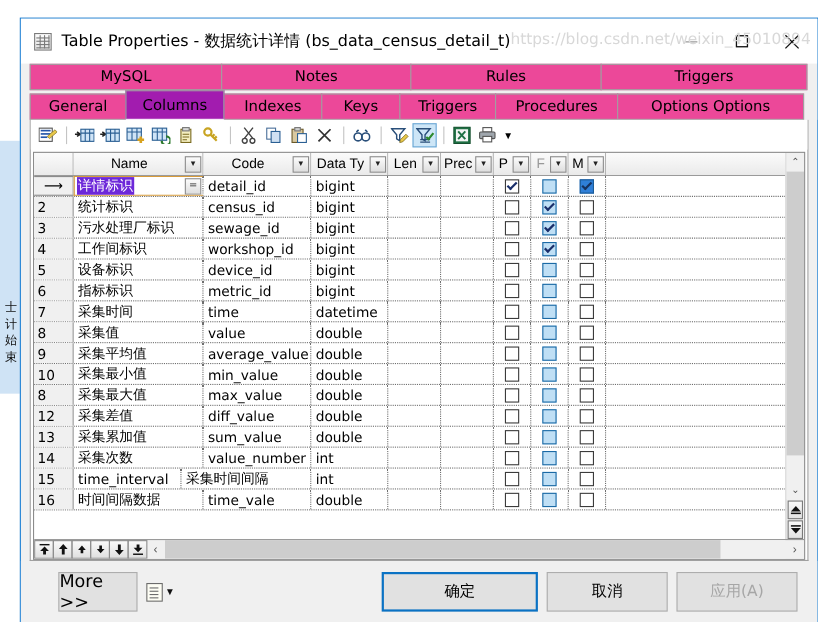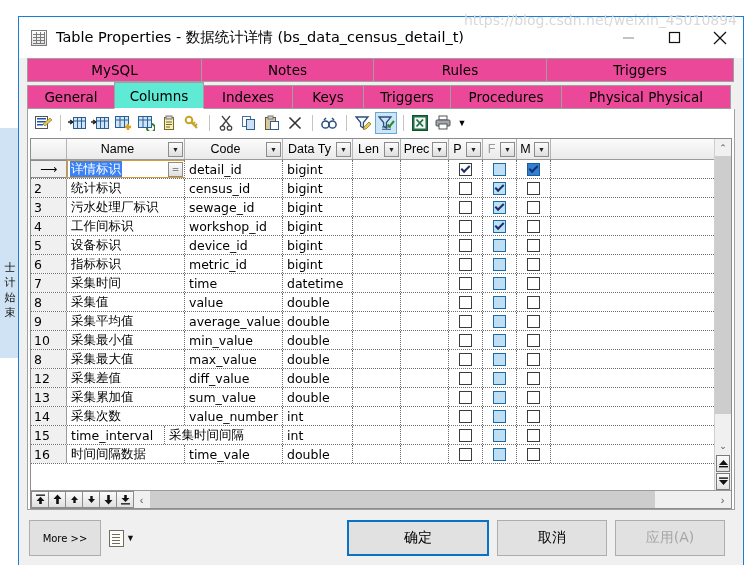--- a/index.html
+++ b/index.html
@@ -11,21 +11,21 @@
     background: #ffffff;
   }
 
   
   #bg-layer { position: absolute; inset: 0; background: #ffffff; }
   .bg-left-strip {
     position: absolute; left: 0; top: 128px; width: 20px; height: 230px;
     background: #cfe3f5; border-right: 1px solid #7aa8cf;
   }
   .bg-left-text {
-    position: absolute; left: 1px; top: 132px; width: 18px;
+    position: absolute; left: 1px; top: 144px; width: 18px;
     font-size: 11px; line-height: 15px; color: #101010;
     font-family: "DejaVu Sans", sans-serif; text-align: center;
   }
   .bg-left-strip2 {
     position: absolute; left: 0; top: 358px; width: 20px; height: 190px;
     background: #ffffff; border-right: 1px solid #7aa8cf;
   }
   .bg-bottom-bar {
     position: absolute; left: 22px; top: 552px; width: 300px; height: 13px;
     background: #fde047; overflow: hidden;
@@ -84,21 +84,21 @@
   .tab {
     border: 1px solid #a0a0a0;
     background: #ec4899;
     display: flex; align-items: center; justify-content: center;
     font-size: 13.5px; color: #000;
     font-family: "DejaVu Sans", sans-serif;
     margin-right: -1px;
     height: 24px;
   }
   .tab.active {
-    background: #5eead4;
+    background: #a21caf;
     border-bottom-color: #ffffff;
     height: 27px;
     position: relative; z-index: 3;
     font-weight: normal;
   }
   .r1-t0 { width: 175px; } .r1-t1 { width: 173px; }
   .r1-t2 { width: 174px; } .r1-t3 { width: 188px; }
   .r2-t0 { width: 88px; } .r2-t1 { width: 90px; }
   .r2-t2 { width: 90px; } .r2-t3 { width: 72px; }
   .r2-t4 { width: 88px; } .r2-t5 { width: 112px; }
@@ -194,21 +194,21 @@
   }
   .g-cell.center { justify-content: center; padding-left: 0; }
   .g-cell.norb { border-right: none; }
 
   .edit-cell {
     position: relative; padding: 0; background: #ffffff;
     border: 1px solid #d79b3a; border-right: 1px dotted #6e6e6e;
     display: flex; align-items: center;
   }
   .edit-sel {
-    background: #3b82f6; color: #ffffff; font-size: 12.5px;
+    background: #6d28d9; color: #ffffff; font-size: 12.5px;
     padding: 0 1px; margin-left: 2px;
     font-family: "DejaVu Sans", sans-serif;
   }
   .eq-btn {
     margin-left: auto; margin-right: 1px;
     width: 15px; height: 15px; border: 1px solid #8c8c8c;
     background: linear-gradient(#fcfcfc,#dedede);
     display: flex; align-items: center; justify-content: center;
     font-size: 9px; color: #222; flex: none;
   }
@@ -268,42 +268,42 @@
   #footer {
     height: 56px; flex: none; display: flex; align-items: center;
     padding: 0 10px; background: #f0f0f0; position: relative;
   }
   .btn {
     border: 1px solid #adadad; background: #e1e1e1;
     display: flex; align-items: center; justify-content: center;
     font-size: 14px; color: #000; height: 36px;
     font-family: "DejaVu Sans", sans-serif;
   }
-  .btn.more { width: 72px; font-size: 10px; margin-right: 8px; }
+  .btn.more { width: 72px; font-size: 16px; margin-right: 8px; margin-left: 24px; }
   .btn.primary { border: 2px solid #0a72c4; background: #e1e1e1; }
   .btn.disabled { color: #a6a6a6; }
   #ok     { width: 142px; }
   #cancel { width: 110px; }
   #apply  { width: 110px; }
   #help   { width: 110px; }
   .footer-spacer { flex: 1 1 auto; }
   .footer-gap { width: 8px; flex: none; }
 
   .doc-icon {
     width: 15px; height: 17px; border: 1px solid #6c6c6c; background: #fdfdf4;
     position: relative; margin-right: 2px;
   }
   .doc-icon::before {
     content: ""; position: absolute; left: 2px; top: 3px; right: 3px; height: 1px;
     background: #6c6c6c; box-shadow: 0 3px 0 #6c6c6c, 0 6px 0 #6c6c6c, 0 9px 0 #6c6c6c;
   }
   .doc-caret { font-size: 9px; color: #111; margin-right: 4px; }
 
   #watermark {
-    position: absolute; left: 464px; top: 12px;
+    position: absolute; left: 464px; top: 28px;
     font-size: 14px; color: #d8d8d8;
     font-family: "DejaVu Sans", sans-serif;
     white-space: nowrap; pointer-events: none;
   }
 </style>
 </head>
 <body>
 
 <div id="bg-layer">
   <div class="bg-left-strip">
@@ -367,21 +367,21 @@
       <div class="tab r2-t3">
           <span>Keys</span>
         </div>
       <div class="tab r2-t4">
           <span>Triggers</span>
         </div>
       <div class="tab r2-t5">
           <span>Procedures</span>
         </div>
       <div class="tab r2-t6">
-          <span>Physical Physical</span>
+          <span>Options Options</span>
         </div>
     </div>
   </div>
 
   <div id="page">
 
     <div id="toolbar">
       <div class="tb-btn">
         <svg width="17" height="16" viewBox="0 0 17 16">
             <rect x="0.5" y="1.5" width="12" height="12" fill="#fff" stroke="#555"></rect>

